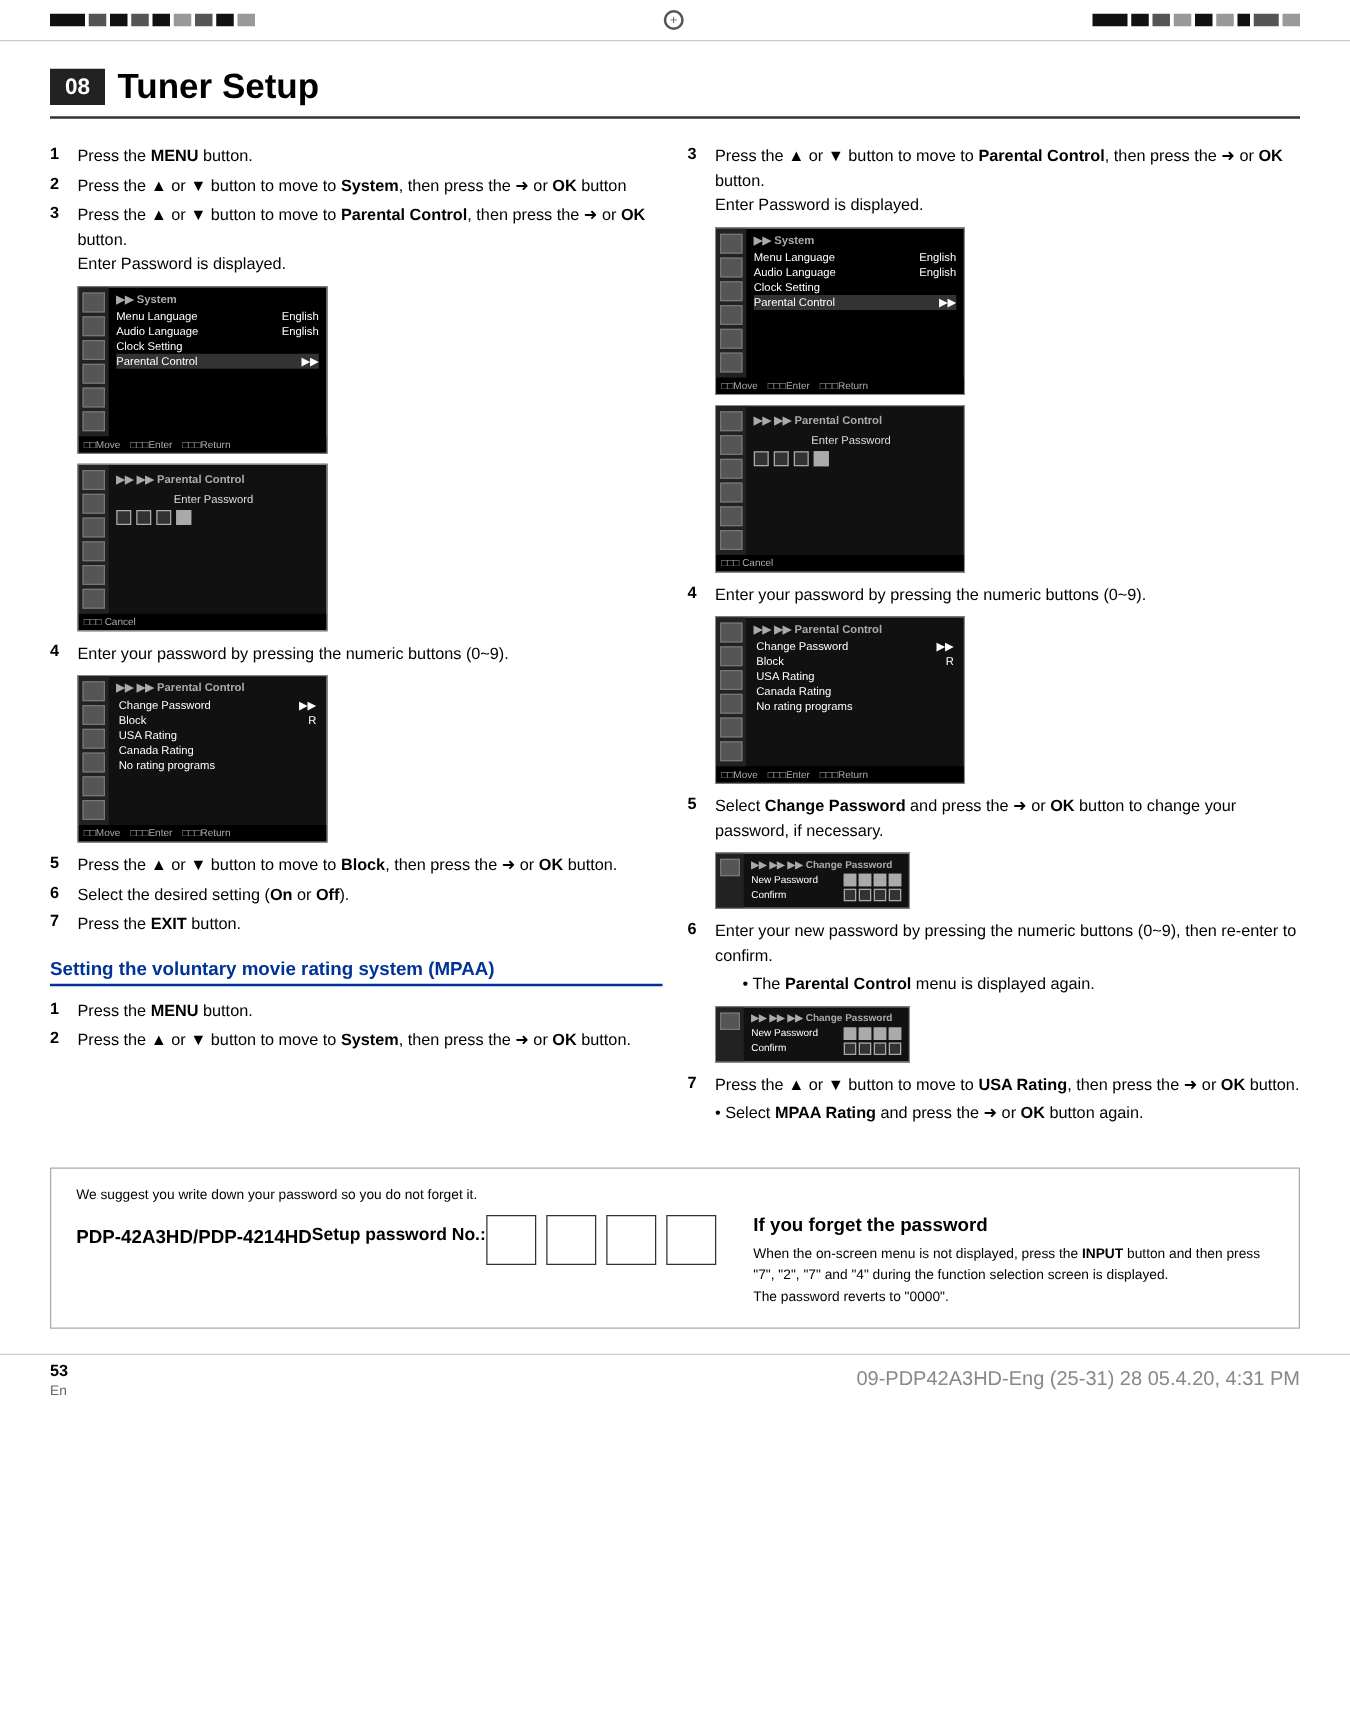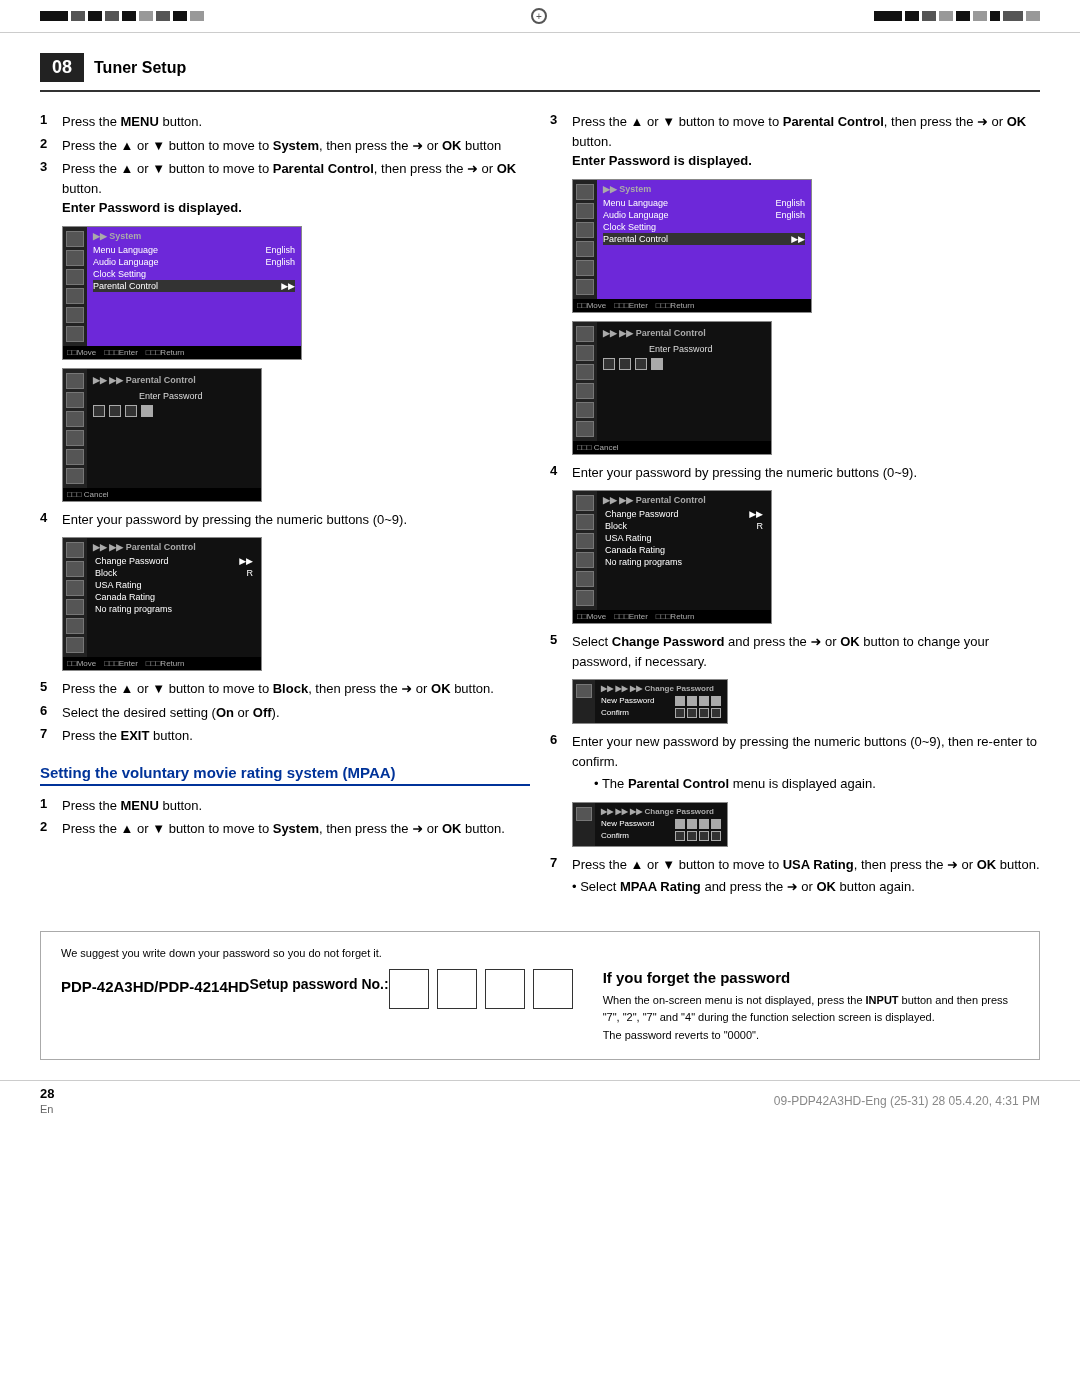--- a/index.html
+++ b/index.html
@@ -36,21 +36,21 @@
     }
     .chapter-num {
       background: #222;
       color: #fff;
       font-size: 18px;
       font-weight: bold;
       padding: 4px 12px;
       margin-right: 10px;
     }
     .chapter-title {
-      font-size: 16px;
+      font-size: 28px;
       font-weight: bold;
     }
 
     
     .main-content {
       display: flex;
       gap: 20px;
       padding: 10px 40px;
     }
     .left-col {
@@ -86,25 +86,25 @@
     }
     .step-text {
       flex: 1;
       line-height: 1.5;
     }
     .bold { font-weight: bold; }
 
     
     .screen-mockup {
       border: 1px solid #888;
-      background: #6d28d9;
+      background: #000000;
       color: #fff;
       font-size: 10px;
       margin: 8px 0;
-      width: 240px;
+      width: 200px;
       position: relative;
     }
     .screen-sidebar {
       display: flex;
     }
     .screen-icons {
       display: flex;
       flex-direction: column;
       background: #222;
       padding: 4px 3px;
@@ -366,40 +366,40 @@
     }
     .footer-page {
       font-weight: bold;
       font-size: 13px;
     }
     .footer-lang {
       font-size: 11px;
       color: #666;
     }
     .footer-file {
-      font-size: 12px;
+      font-size: 16px;
       color: #888;
       text-align: left;
     }
 
     
     .deco-bar-left {
       display: flex;
       gap: 3px;
     }
     .deco-seg {
       height: 10px;
       background: #222;
     }
     .deco-seg.dark { background: #111; }
     .deco-seg.med { background: #555; }
     .deco-seg.light { background: #999; }
     .bullet { margin-left: 22px; }
     .enter-password-label {
-      font-weight: bold;
+      font-weight: normal;
       display: block;
     }
 
     .step-block {
       margin-bottom: 4px;
     }
   </style>
 </head>
 <body>
 
@@ -820,17 +820,17 @@
         <div class="note-right-text">
           When the on-screen menu is not displayed, press the <span class="bold">INPUT</span> button and then press "7", "2", "7" and "4" during the function selection screen is displayed.<br>The password reverts to "0000".
         </div>
       </div>
     </div>
   </div>
 </div>
 
 <div class="footer">
   <div>
-    <span class="footer-page">28</span><br>
+    <span class="footer-page">53</span><br>
     <span class="footer-lang">En</span>
   </div>
   <div class="footer-file">09-PDP42A3HD-Eng (25-31)     28     05.4.20, 4:31 PM</div>
 </div>
 
 </body></html>

